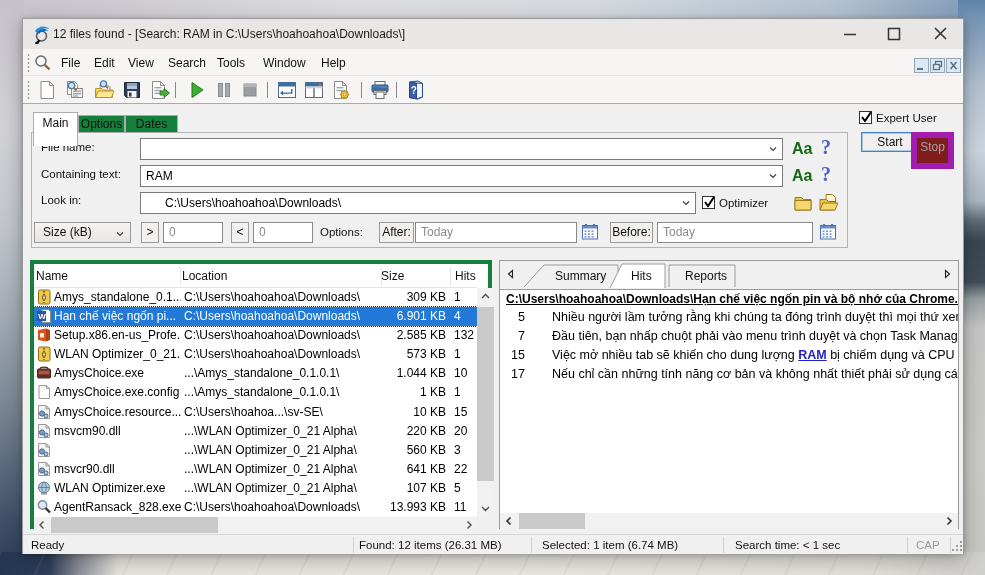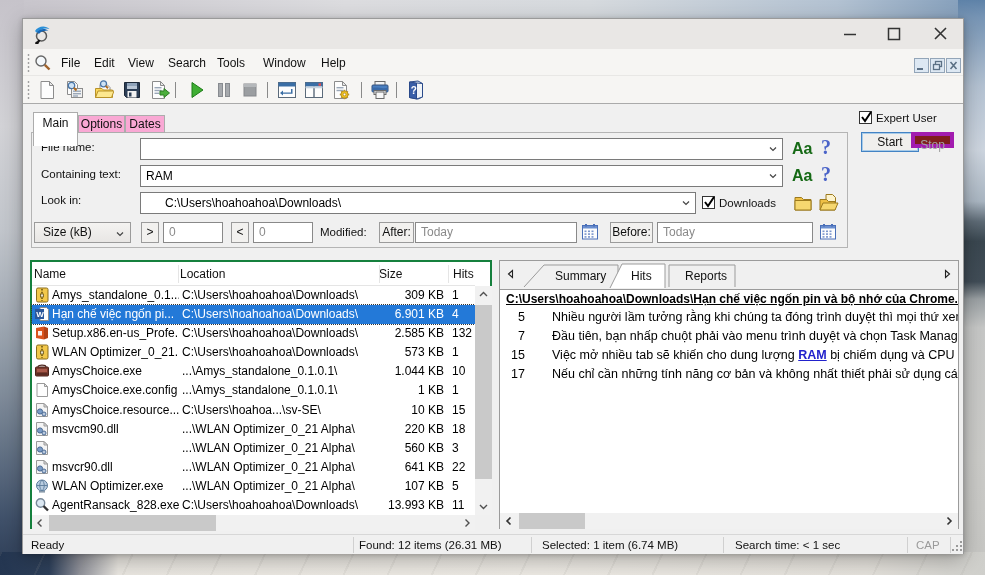--- a/index.html
+++ b/index.html
@@ -19,35 +19,35 @@
 #title-text { left:30px; top:0; height:30px; line-height:31px; font-size:12px; color:#1a1a1a; white-space:nowrap; }
 
 #menubar { left:0; top:30px; width:940px; height:27px; background:#f6f5f3; border-bottom:1px solid #e8e7e5; }
 .menu-item { top:34px; height:20px; line-height:20px; font-size:12px; color:#111; }
 .gripper { width:3px; background-image:radial-gradient(circle, #a0a0a0 40%, transparent 46%); background-size:3px 4px; }
 
 #toolbar { left:0; top:57px; width:940px; height:28px; background:#f6f5f3; border-bottom:1px solid #aaaaaa; }
 .tbsep { top:63px; width:1px; height:16px; background:#8a8a8a; }
 
 #form { left:0; top:86px; width:940px; height:151px; background:#f0f0f0; }
-.tab { background:#f9a8d4; border:1px solid #acacac; font-size:12px; color:#111; text-align:center; }
+.tab { background:#15803d; border:1px solid #acacac; font-size:12px; color:#111; text-align:center; }
 #tab-main { left:10px; top:7px; width:45px; height:34px; background:#fff; border-bottom:none; line-height:21px; z-index:2; }
 #tab-options { left:55px; top:10px; width:47px; height:18px; line-height:17px; }
-#tab-dates { left:102px; top:10px; width:40px; height:18px; line-height:17px; }
+#tab-dates { left:102px; top:10px; width:53px; height:18px; line-height:17px; }
 #tabpage { left:8px; top:27px; width:817px; height:116px; border:1px solid #b4b4b4; background:#f0f0f0; }
 .flabel { font-size:11.5px; color:#111; white-space:nowrap; }
 .combo { background:#fff; border:1px solid #7a7a7a; }
 .combo .arrow { position:absolute; right:5px; top:50%; margin-top:-4px; width:8px; height:8px; }
 .cedit { background:#fff; border:1px solid #898989; font-size:12px; color:#8a8a8a; }
 .btn { background:#f2f1ef; border:1px solid #9b9b9b; font-size:12px; color:#111; text-align:center; }
 .chk { width:13px; height:13px; background:#fff; border:1px solid #333; }
 .chk svg { position:absolute; left:-1px; top:-2px; }
 
 #results { left:0; top:237px; width:940px; height:278px; background:#f0f0f0; }
-#listpane { left:7px; top:4px; width:462px; height:269px; background:#fff; border:2px solid #15803d; }
+#listpane { left:7px; top:4px; width:462px; height:269px; background:#fff; border:4px solid #15803d; }
 #lheader { left:0; top:0; width:443px; height:24px; background:#fff; border-bottom:1px solid #e5e5e5; }
 .hsep { top:3px; width:1px; height:18px; background:#e5e5e5; }
 .hcell { top:0; height:24px; line-height:24px; font-size:12px; color:#111; }
 .lrow { position:relative; width:443px; height:19.1px; font-size:12px; color:#000; }
 .lrow .nm { position:absolute; left:20px; top:0; width:127px; height:19.1px; line-height:19.1px; white-space:nowrap; overflow:hidden; }
 .lrow .loc { position:absolute; left:150px; top:0; width:196px; height:19.1px; line-height:19.1px; white-space:nowrap; overflow:hidden; }
 .lrow .sz { position:absolute; left:300px; top:0; width:112px; height:19.1px; line-height:19.1px; text-align:right; }
 .lrow .ht { position:absolute; left:420px; top:0; height:19.1px; line-height:19.1px; }
 .lrow .ic { position:absolute; left:2px; top:1px; width:16px; height:16px; }
 .sel { background:#2379d8; color:#fff; outline:1px dotted #333; outline-offset:0px; }
@@ -76,20 +76,21 @@
   <div id="win" class="abs">
 
     <div id="titlebar" class="abs">
       <svg class="abs" style="left:10px;top:6px" width="17" height="19" viewBox="0 0 17 19">
         <ellipse cx="8.5" cy="11" rx="5" ry="5" fill="none" stroke="#5a5a5a" stroke-width="1.5"></ellipse>
         <path d="M5.5 14.5 L2.5 18.5 L5 19 L7.5 15.5 Z" fill="#111"></path>
         <circle cx="3.8" cy="18" r="1.6" fill="#111"></circle>
         <path d="M2 6 C5 0.5 13 0 16.5 4 C13 2.5 6 4 4 8 Z" fill="#2a8fd8"></path>
         <path d="M4 7 C7 3.5 12 3 15.5 5.5 C12 5.5 7 6.5 6 9 Z" fill="#1464b4"></path>
       </svg>
+      <div id="title-text" class="abs">12 files found - [Search: RAM in C:\Users\hoahoahoa\Downloads\]</div>
       <svg class="abs" style="left:810px;top:0" width="130" height="30" viewBox="0 0 130 30">
         <line x1="11" y1="15.5" x2="23" y2="15.5" stroke="#333" stroke-width="1.5"></line>
         <rect x="55.5" y="9.5" width="11" height="11" fill="none" stroke="#333" stroke-width="1.5"></rect>
         <path d="M102 9 L113 20 M113 9 L102 20" stroke="#333" stroke-width="1.6"></path>
       </svg>
     </div>
 
     <div id="menubar" class="abs"></div>
     <div class="abs gripper" style="left:4px;top:34px;height:19px"></div>
     <svg class="abs" style="left:11px;top:35px" width="17" height="17" viewBox="0 0 17 17">
@@ -257,41 +258,41 @@
       <div class="abs" style="left:769px;top:35px;font-size:16px;font-weight:bold;color:#156915">Aa</div>
       <div class="abs" style="left:798px;top:31px;font-size:20px;font-weight:bold;color:#4a63c8;font-family:'Liberation Serif',serif">?</div>
       <div class="abs" style="left:769px;top:62px;font-size:16px;font-weight:bold;color:#156915">Aa</div>
       <div class="abs" style="left:798px;top:58px;font-size:20px;font-weight:bold;color:#4a63c8;font-family:'Liberation Serif',serif">?</div>
 
       <div class="abs chk" style="left:679px;top:91px">
         <svg width="15" height="15" viewBox="0 0 15 15">
             <path d="M3 7 L6 11 L12 2" fill="none" stroke="#000" stroke-width="2"></path>
           </svg>
       </div>
-      <div class="abs flabel" style="left:696px;top:92px">Downloads</div>
+      <div class="abs flabel" style="left:696px;top:92px">Optimizer</div>
       <svg class="abs" style="left:770px;top:89px" width="20" height="19" viewBox="0 0 20 19">
         <path d="M2 3.5 H8.5 L10.5 5.5 H18 V16 H2 Z" fill="#eebf45" stroke="#9c7a1e"></path>
         <path d="M2 6.5 H18 V16 H2 Z" fill="#f6d76f" stroke="#9c7a1e"></path>
       </svg>
       <svg class="abs" style="left:795px;top:88px" width="22" height="20" viewBox="0 0 22 20">
         <path d="M8 1.5 H14.5 L17.5 4.5 V12 H8 Z" fill="#fdf3cd" stroke="#9c7a1e"></path>
         <path d="M2 6.5 H8.5 L10.5 8.5 H17 V17 H2 Z" fill="#eebf45" stroke="#9c7a1e"></path>
         <path d="M2 17 L5 10 H20 L17 17 Z" fill="#f6d76f" stroke="#9c7a1e"></path>
       </svg>
 
       <div class="abs btn" style="left:11px;top:117px;width:97px;height:21px;line-height:19px;text-align:left;padding-left:8px;background:linear-gradient(#f4f3f1,#e8e6e4)">Size (kB)
         <svg class="abs" style="right:6px;top:7px" width="8" height="8" viewBox="0 0 8 8">
             <path d="M1 2.5 L4 5.5 L7 2.5" fill="none" stroke="#444" stroke-width="1.2"></path>
           </svg>
       </div>
       <div class="abs btn" style="left:118px;top:117px;width:18px;height:21px;line-height:19px">&gt;</div>
       <div class="abs cedit" style="left:140px;top:117px;width:60px;height:21px;line-height:19px;padding-left:5px">0</div>
       <div class="abs btn" style="left:208px;top:117px;width:18px;height:21px;line-height:19px">&lt;</div>
       <div class="abs cedit" style="left:230px;top:117px;width:60px;height:21px;line-height:19px;padding-left:5px">0</div>
-      <div class="abs flabel" style="left:297px;top:121px">Modified:</div>
+      <div class="abs flabel" style="left:297px;top:121px">Options:</div>
       <div class="abs btn" style="left:356px;top:117px;width:35px;height:21px;line-height:19px">After:</div>
       <div class="abs cedit" style="left:392px;top:117px;width:162px;height:21px;line-height:19px;padding-left:5px">Today</div>
       <svg class="abs" style="left:558px;top:118px" width="18" height="18" viewBox="0 0 18 18">
         <rect x="1.5" y="2.5" width="15" height="13.5" fill="#fdfdfd" stroke="#4a6fb8"></rect>
         <rect x="2" y="3" width="14" height="2.5" fill="#6b8fd0"></rect>
         <rect x="4" y="1" width="2" height="2.5" fill="#4a6fb8"></rect>
           <rect x="12" y="1" width="2" height="2.5" fill="#4a6fb8"></rect>
         <g fill="#7b95cc">
             <rect x="3.5" y="7.5" width="2" height="1.6"></rect>
             <rect x="7" y="7.5" width="2" height="1.6"></rect>
@@ -324,21 +325,21 @@
           </g>
       </svg>
 
       <div class="abs chk" style="left:836px;top:6px">
         <svg width="15" height="15" viewBox="0 0 15 15">
             <path d="M3 7 L6 11 L12 2" fill="none" stroke="#000" stroke-width="2"></path>
           </svg>
       </div>
       <div class="abs flabel" style="left:853px;top:7px">Expert User</div>
       <div class="abs" style="left:838px;top:27px;width:58px;height:20px;background:#f0efed;border:1px solid #4383c4;box-shadow:inset 0 0 0 1px #a8cbe8;font-size:12px;color:#111;text-align:center;line-height:18px">Start</div>
-      <div class="abs" style="left:888px;top:27px;width:43px;height:16px;background:#7f1d1d;border:4px solid #a21caf;font-size:12px;color:#a3a3a3;text-align:center;line-height:18px">Stop</div>
+      <div class="abs" style="left:888px;top:27px;width:43px;height:37px;background:#7f1d1d;border:6px solid #a21caf;font-size:12px;color:#a3a3a3;text-align:center;line-height:18px">Stop</div>
     </div>
 
     <div id="results" class="abs">
       <div id="listpane" class="abs">
         <div id="lheader" class="abs">
           <div class="abs hcell" style="left:2px">Name</div>
           <div class="abs hcell" style="left:148px">Location</div>
           <div class="abs hcell" style="left:347px;width:62px;text-align:left">Size</div>
           <div class="abs hcell" style="left:421px">Hits</div>
           <div class="abs hsep" style="left:146px"></div>
@@ -427,21 +428,21 @@
           <div class="lrow">
               <svg class="ic" viewBox="0 0 16 16">
                 <path d="M2.5 1.5 H10 L13.5 5 V14.5 H2.5 Z" fill="#f4f4f4" stroke="#9a9a9a"></path>
                 <path d="M10 1.5 V5 H13.5 Z" fill="#dcdcdc" stroke="#9a9a9a"></path>
                 <circle cx="6" cy="9.5" r="2.6" fill="#7a9cc6" stroke="#4a6a94"></circle>
                 <circle cx="10" cy="12" r="2" fill="#b8c8dc" stroke="#4a6a94"></circle>
               </svg>
               <span class="nm">msvcm90.dll</span>
               <span class="loc">...\WLAN Optimizer_0_21 Alpha\</span>
               <span class="sz">220 KB</span>
-              <span class="ht">18</span>
+              <span class="ht">20</span>
             </div>
           <div class="lrow">
               <svg class="ic" viewBox="0 0 16 16">
                 <path d="M2.5 1.5 H10 L13.5 5 V14.5 H2.5 Z" fill="#f4f4f4" stroke="#9a9a9a"></path>
                 <path d="M10 1.5 V5 H13.5 Z" fill="#dcdcdc" stroke="#9a9a9a"></path>
                 <circle cx="6" cy="9.5" r="2.6" fill="#7a9cc6" stroke="#4a6a94"></circle>
                 <circle cx="10" cy="12" r="2" fill="#b8c8dc" stroke="#4a6a94"></circle>
               </svg>
               <span class="loc">...\WLAN Optimizer_0_21 Alpha\</span>
               <span class="sz">560 KB</span>

